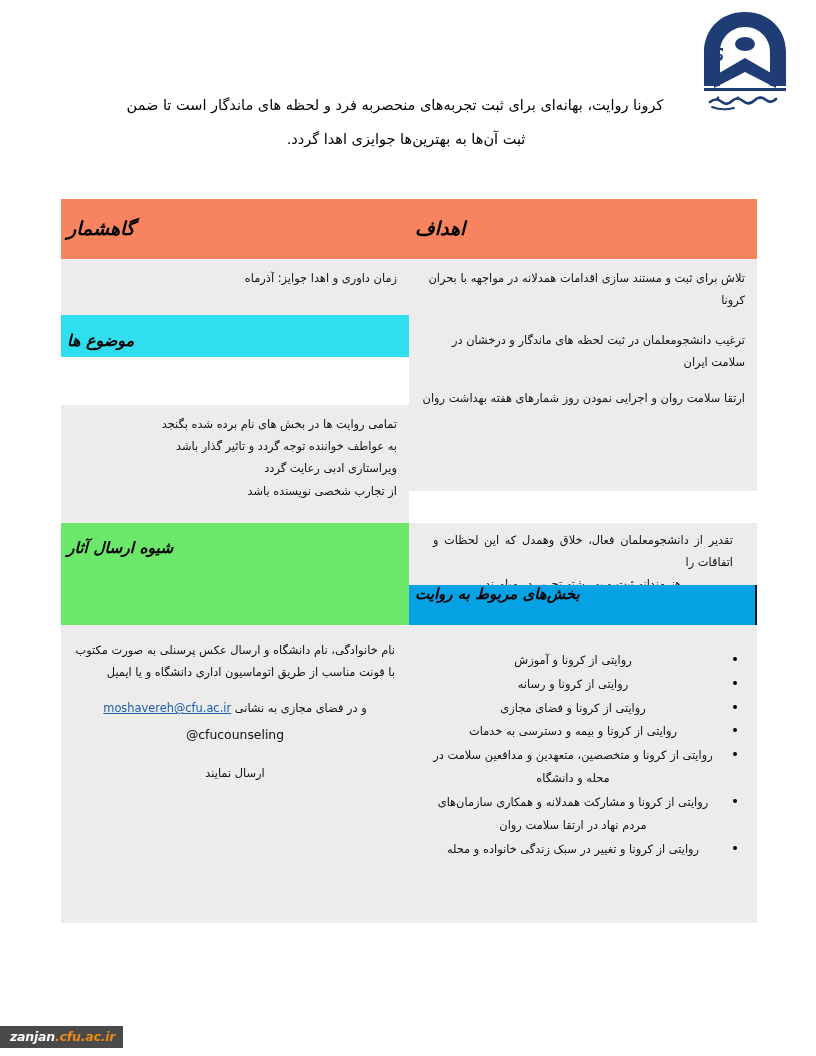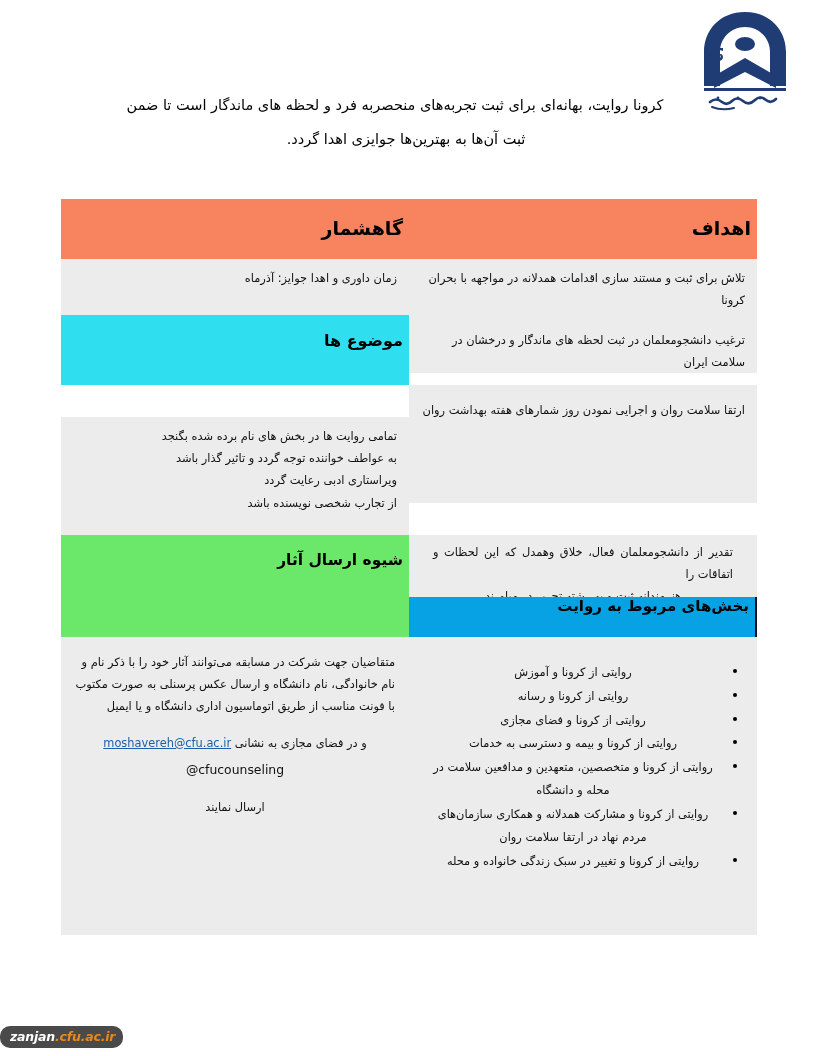--- a/index.html
+++ b/index.html
@@ -63,24 +63,25 @@
     box-sizing: border-box;
     background: #ececec;
     padding: 8px 12px;
     font-size: 11.4px;
     line-height: 1.95;
     color: #101010;
   }
 
   .hdr {
     box-sizing: border-box;
-    text-align: right;
+    text-align: left;
     font-weight: bold;
     color: #000000;
     letter-spacing: 0.2px;
+    font-style: italic;
   }
   .hdr-orange { background: #F7845F; font-size: 19px; padding: 18px 6px 20px; }
   .hdr-cyan   { background: #2FDEEF; font-size: 16px; padding: 16px 6px 18px; }
   .hdr-green  { background: #6BE869; font-size: 15.5px; padding: 16px 6px 22px; }
   .hdr-blue   { background: #06A2E4; font-size: 15px; padding: 0 6px 14px;
                 border-right: 2px solid #111; }
 
   .txt-right { text-align: right; }
   .txt-center { text-align: center; }
   .txt-just { text-align: justify; }
@@ -136,21 +137,20 @@
     bottom: 8px;
     background: #4a4a4a;
     color: #ffffff;
     font-family: "DejaVu Sans", "Liberation Sans", sans-serif;
     font-size: 12.5px;
     font-weight: bold;
     font-style: italic;
     padding: 3px 8px 4px 10px;
     direction: ltr;
     letter-spacing: -0.2px;
-    border-radius: 10px;
   }
   .watermark .dom { color: #E8891A; }
 </style>
 </head>
 <body>
 
 <div class="logo-wrap">
   <svg viewBox="0 0 110 108" xmlns="http://www.w3.org/2000/svg" aria-hidden="true">
     <g fill="#1F3C75">
 
@@ -192,21 +192,21 @@
 
   <div class="board-row">
     <div class="col-right cell txt-right" style="height:56px;">تلاش برای ثبت و مستند سازی اقدامات همدلانه در مواجهه با بحران کرونا</div>
     <div class="col-left cell txt-right" style="height:56px;">
       <span class="p-line">زمان داوری و اهدا جوایز: آذرماه</span>
     </div>
   </div>
 
   <div class="board-row">
     <div class="col-right cell txt-right" style="height:58px; padding-top:14px;">ترغیب دانشجومعلمان در ثبت لحظه های ماندگار و درخشان در سلامت ایران</div>
-    <div class="col-left hdr hdr-cyan" style="height:70px;">موضوع ها</div>
+    <div class="col-left hdr hdr-cyan" style="height:42px;">موضوع ها</div>
   </div>
 
   <div class="board-row">
     <div class="col-right cell txt-right" style="height:118px; padding-top:14px;">ارتقا سلامت روان و اجرایی نمودن روز شمارهای هفته بهداشت روان</div>
     <div class="col-left cell txt-right" style="height:118px;margin-top:32px;">
       <span class="p-line">تمامی روایت ها در بخش های نام برده شده بگنجد</span>
       <span class="p-line">به عواطف خواننده توجه گردد و تاثیر گذار باشد</span>
       <span class="p-line">ویراستاری ادبی رعایت گردد</span>
       <span class="p-line">از تجارب شخصی نویسنده باشد</span>
     </div>
@@ -233,21 +233,20 @@
         <li><span class="dot"></span><span>روایتی از کرونا و رسانه</span></li>
         <li><span class="dot"></span><span>روایتی از کرونا و فضای مجازی</span></li>
         <li><span class="dot"></span><span>روایتی از کرونا و بیمه و دسترسی به خدمات</span></li>
         <li><span class="dot"></span><span>روایتی از کرونا و متخصصین، متعهدین و مدافعین سلامت در محله و دانشگاه</span></li>
         <li><span class="dot"></span><span>روایتی از کرونا و مشارکت  همدلانه و همکاری سازمان‌های مردم نهاد در ارتقا سلامت روان</span></li>
         <li><span class="dot"></span><span>روایتی از کرونا و تغییر در سبک زندگی خانواده و محله</span></li>
       </ul>
     </div>
 
     <div class="col-left cell txt-center" style="height:298px; padding:14px 14px 0;">
-      <span class="p-line txt-just">متقاضیان جهت شرکت در مسابقه می‌توانند آثار خود را با ذکر نام و</span>
       <span class="p-line txt-just">نام خانوادگی، نام دانشگاه و ارسال عکس پرسنلی به صورت مکتوب</span>
       <span class="p-line txt-just">با فونت مناسب از طریق اتوماسیون اداری دانشگاه و یا ایمیل</span>
       <span class="p-line email-line" style="padding-top:14px;text-align:center;">
         <span>و در فضای مجازی به نشانی</span>
         <a class="email-link" href="#">moshavereh@cfu.ac.ir</a>
       </span>
       <span class="handle">@cfucounseling</span>
       <span class="p-line send-note">ارسال نمایند</span>
     </div>
   </div>

